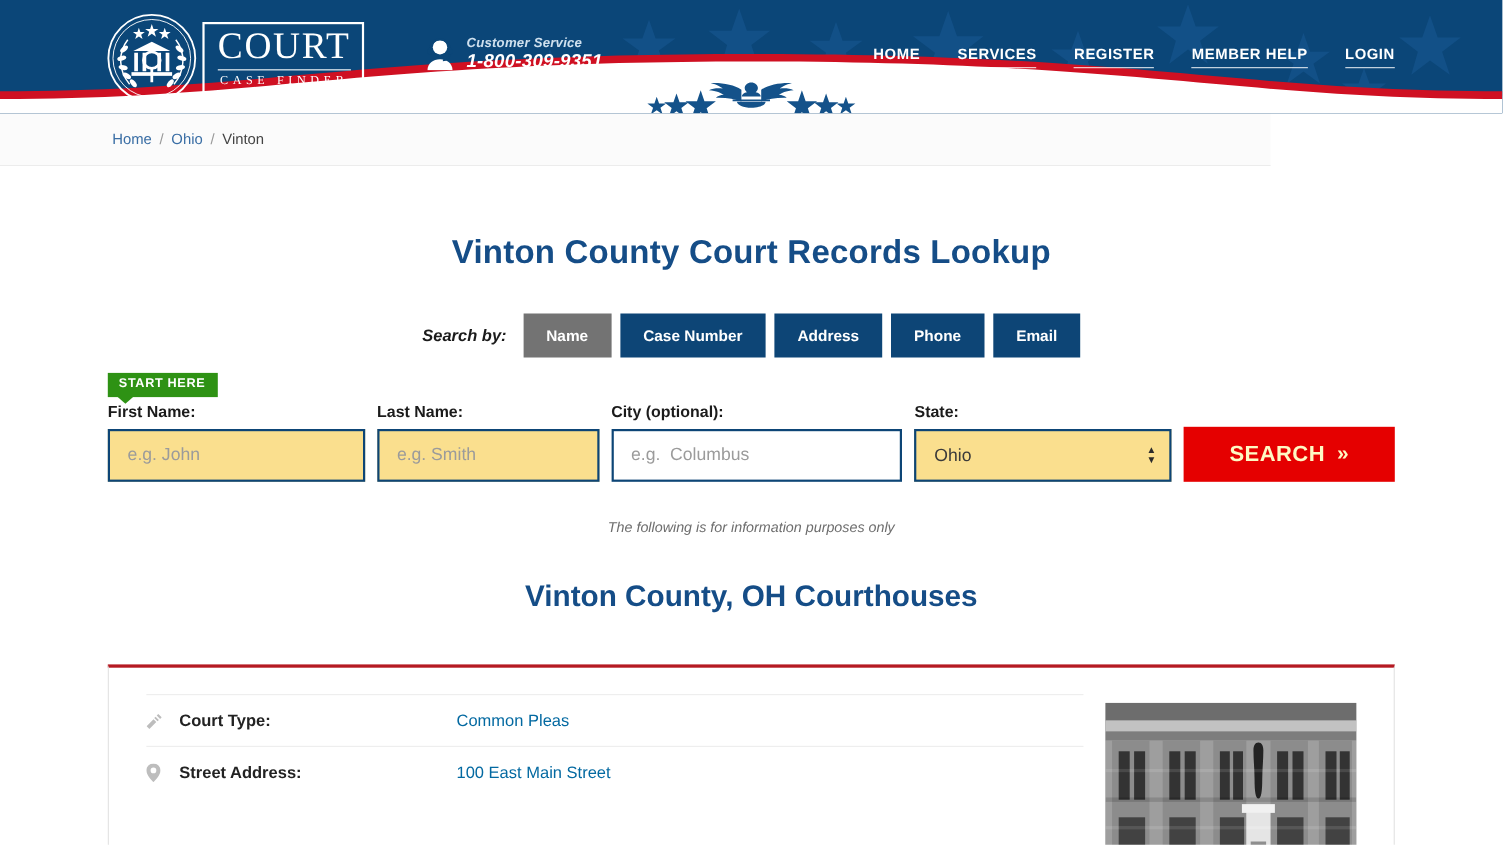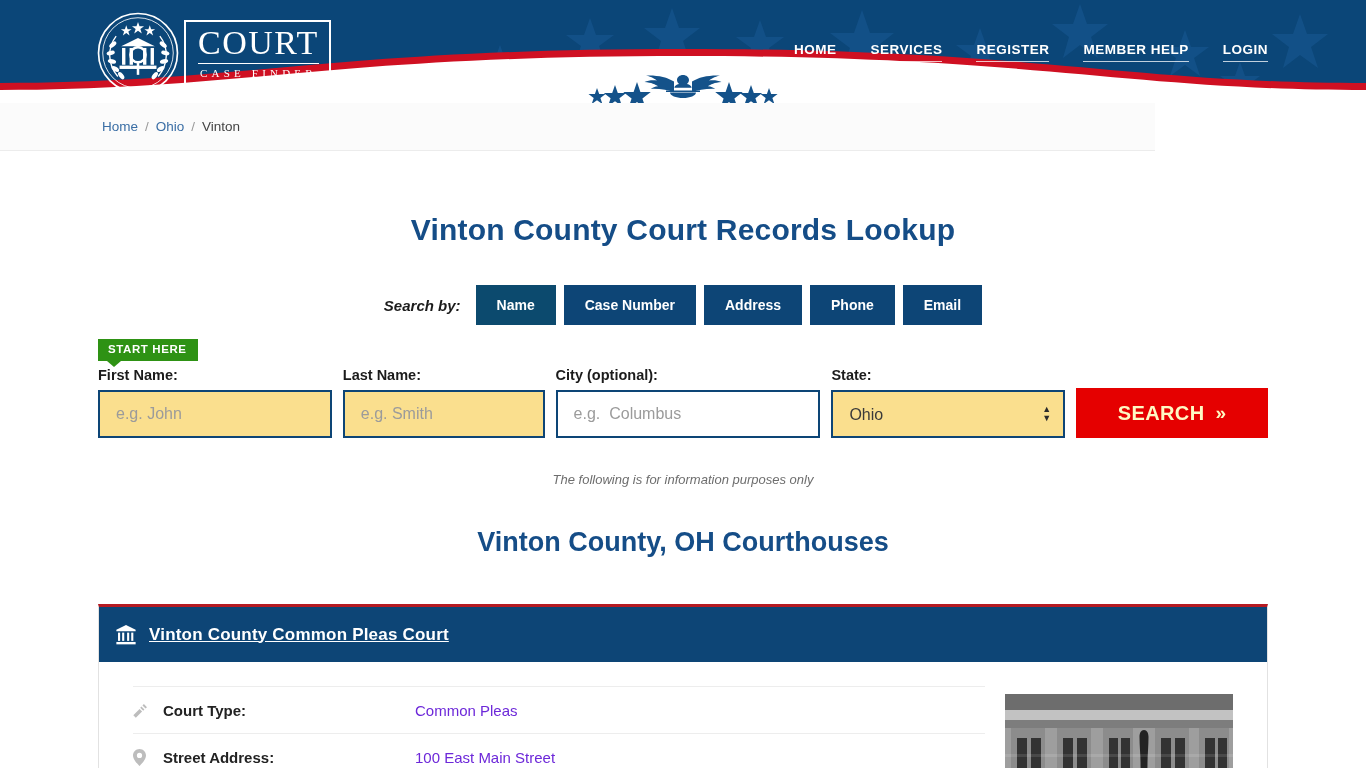--- a/index.html
+++ b/index.html
@@ -139,21 +139,21 @@
     font-size: 14px;
     font-weight: bold;
     display: flex; align-items: center; justify-content: center;
     padding: 0 21px;
     margin-right: 8px;
     cursor: pointer;
     border: none;
     font-family: "Liberation Sans", sans-serif;
   }
   .tab:last-child { margin-right: 0; }
-  .tab.active { background: #0c4a6e; }
+  .tab.active { background: #737373; }
 
   
   .form-zone {
     position: relative;
     width: 1170px;
     margin: 14px auto 0 auto;
   }
   .start-here {
     position: absolute;
     left: 0; top: 0;
@@ -296,21 +296,21 @@
   }
   .drow .dicon {
     width: 30px; flex: none;
     display: flex; align-items: center; justify-content: flex-start;
     color: #b9b9b9;
   }
   .drow .dlabel {
     width: 252px; flex: none;
     font-size: 15px; font-weight: bold; color: #222;
   }
-  .drow .dval { font-size: 15px; color: #6d28d9; }
+  .drow .dval { font-size: 15px; color: #0369a1; }
   .photo-col { width: 228px; flex: none; padding-top: 8px; }
   .photo {
     width: 228px; height: 160px;
     filter: grayscale(1) contrast(1.15);
     background: #808080;
     display: block;
   }
 </style>
 </head>
 <body>
@@ -397,20 +397,34 @@
         <circle cx="50" cy="52" r="9"></circle>
         <path d="M50 61 L50 76"></path>
       </g>
     </svg>
     <div class="logo-text-box">
       <div class="logo-court">COURT</div>
       <div class="logo-sub">CASE FINDER</div>
     </div>
   </div>
 
+  <div class="cs-wrap">
+    <svg class="cs-icon" viewBox="0 0 32 34" aria-hidden="true">
+      <circle cx="16" cy="10" r="7.5" fill="#ffffff"></circle>
+      <path d="M3 34c0-7.2 5.8-11.5 13-11.5S29 26.8 29 34z" fill="#ffffff"></path>
+      <path d="M6 12a10 10 0 0 1 20 0" fill="none" stroke="#0b4678" stroke-width="2.4"></path>
+      <rect x="3.4" y="10.5" width="4.4" height="7.4" rx="2.2" fill="#0b4678"></rect>
+      <rect x="24.2" y="10.5" width="4.4" height="7.4" rx="2.2" fill="#0b4678"></rect>
+      <path d="M26 18c0 3.6-3 5.6-7 5.6" fill="none" stroke="#0b4678" stroke-width="2"></path>
+    </svg>
+    <div>
+      <div class="cs-label">Customer Service</div>
+      <div class="cs-phone">1-800-309-9351</div>
+    </div>
+  </div>
 
   <nav class="nav">
     <a>HOME</a>
     <a>SERVICES</a>
     <a>REGISTER</a>
     <a>MEMBER HELP</a>
     <a>LOGIN</a>
   </nav>
 </div>
 
@@ -466,31 +480,20 @@
         <span class="chev">»</span>
       </button>
     </div>
   </div>
 
   <div class="info-note">The following is for information purposes only</div>
 
   <h2 class="sec-title">Vinton County, OH Courthouses</h2>
 
   <div class="card">
-    <div class="card-head">
-      <svg class="bank-icon" viewBox="0 0 24 24" aria-hidden="true">
-        <path d="M12 1L1.5 6.4v1.6h21V6.4z" fill="#ffffff"></path>
-        <rect x="3.3" y="9.4" width="2.3" height="9" fill="#ffffff"></rect>
-        <rect x="7.8" y="9.4" width="2.3" height="9" fill="#ffffff"></rect>
-        <rect x="13.2" y="9.4" width="2.3" height="9" fill="#ffffff"></rect>
-        <rect x="17.7" y="9.4" width="2.3" height="9" fill="#ffffff"></rect>
-        <rect x="1.5" y="19.6" width="21" height="2.6" fill="#ffffff"></rect>
-      </svg>
-      <a>Vinton County Common Pleas Court</a>
-    </div>
 
     <div class="card-body">
       <div class="details">
 
         <div class="drow">
           <span class="dicon">
             <svg width="15" height="15" viewBox="0 0 16 16" aria-hidden="true">
               <path d="M11.6 1.1l3.3 3.3-1.5 1.5-3.3-3.3zM9 3.8l3.2 3.2-1.3 1.3L7.7 5.1zM7 6.3l2.7 2.7L3 15.7 .3 13z" fill="#bdbdbd"></path>
             </svg>
           </span>

